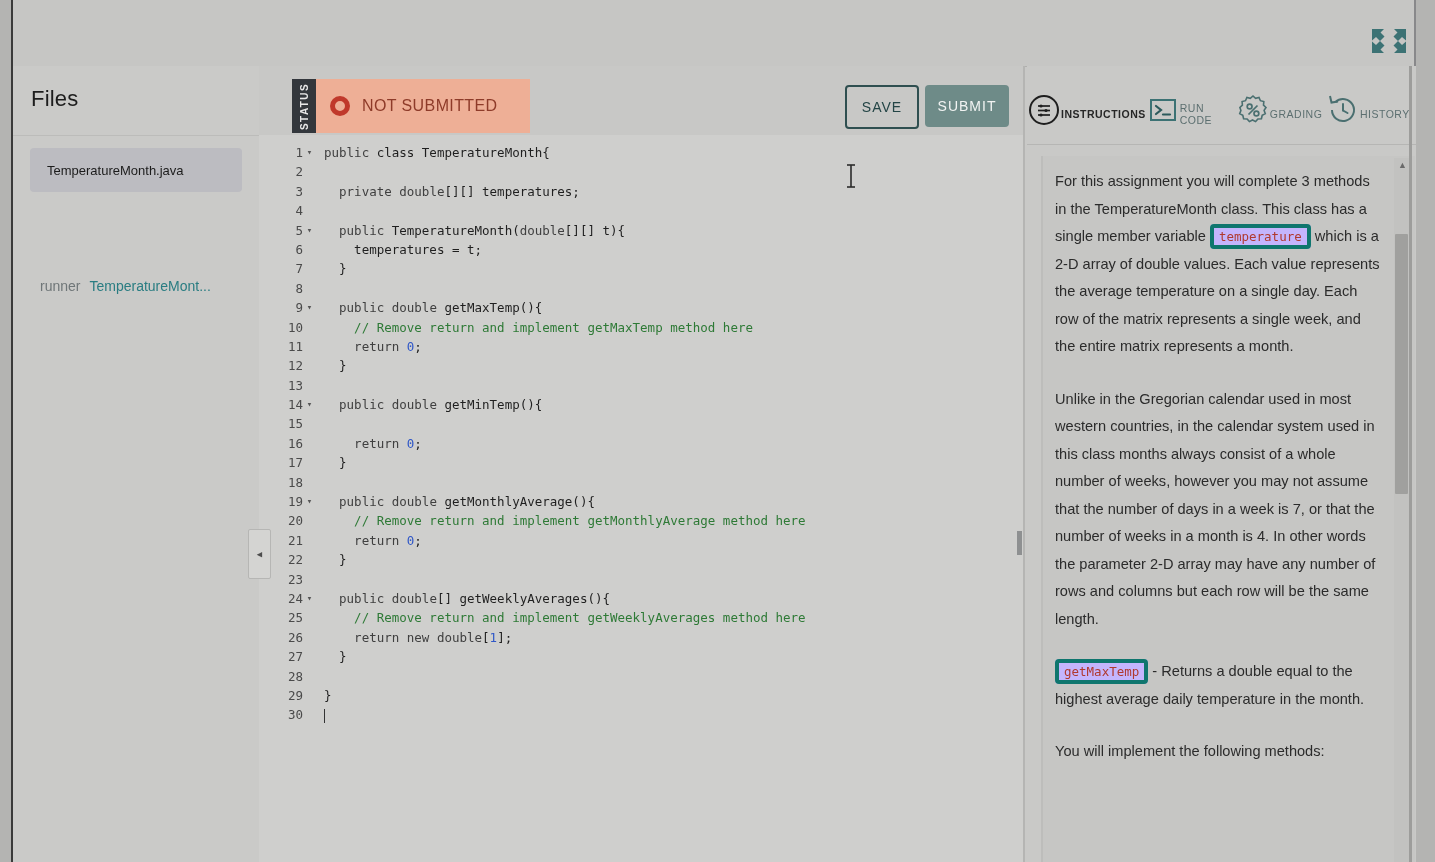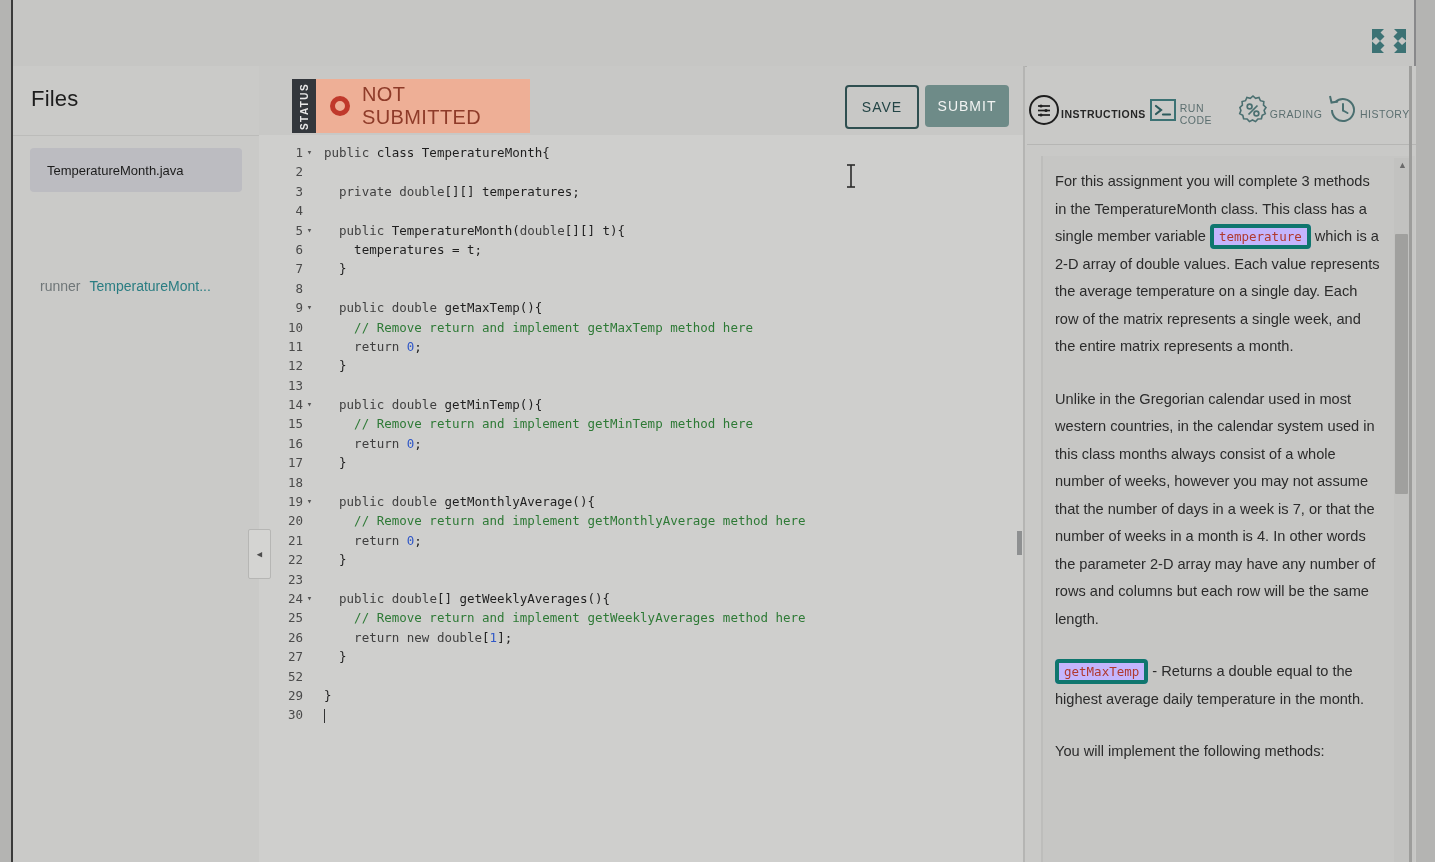--- a/index.html
+++ b/index.html
@@ -90,21 +90,21 @@
     background: #eeaf96;
     display: flex; align-items: center;
   }
   .status-ring {
     margin-left: 14px;
     width: 20px; height: 20px; border-radius: 50%;
     border: 5px solid #c0392b;
     box-sizing: border-box;
   }
   .status-text {
-    margin-left: 12px; font-size: 20px; color: #8e3b29; letter-spacing: .4px;
+    margin-left: 12px; font-size: 16px; color: #8e3b29; letter-spacing: .4px;
   }
   .save-btn {
     position: absolute; left: 586px; top: 19px; width: 70px; height: 40px;
     border: 2px solid #2f4f50; border-radius: 4px;
     background: transparent; color: #244546;
     font-size: 14px; letter-spacing: 1px;
     display: flex; align-items: center; justify-content: center;
     cursor: pointer;
   }
   .submit-btn {
@@ -280,34 +280,34 @@
           <div class="code-line"><span class="ln">5</span><span class="fold">▾</span><span class="code-txt"><span>  </span><span class="kw">public</span><span> TemperatureMonth(</span><span class="kw">double</span><span>[][] t){</span></span></div>
           <div class="code-line"><span class="ln">6</span><span class="fold"></span><span class="code-txt"><span>    temperatures = t;</span></span></div>
           <div class="code-line"><span class="ln">7</span><span class="fold"></span><span class="code-txt"><span>  }</span></span></div>
           <div class="code-line"><span class="ln">8</span><span class="fold"></span><span class="code-txt"></span></div>
           <div class="code-line"><span class="ln">9</span><span class="fold">▾</span><span class="code-txt"><span>  </span><span class="kw">public</span><span> </span><span class="kw">double</span><span> getMaxTemp(){</span></span></div>
           <div class="code-line"><span class="ln">10</span><span class="fold"></span><span class="code-txt"><span>    </span><span class="cmt">// Remove return and implement getMaxTemp method here</span></span></div>
           <div class="code-line"><span class="ln">11</span><span class="fold"></span><span class="code-txt"><span>    </span><span class="kw">return</span><span> </span><span class="num">0</span><span>;</span></span></div>
           <div class="code-line"><span class="ln">12</span><span class="fold"></span><span class="code-txt"><span>  }</span></span></div>
           <div class="code-line"><span class="ln">13</span><span class="fold"></span><span class="code-txt"></span></div>
           <div class="code-line"><span class="ln">14</span><span class="fold">▾</span><span class="code-txt"><span>  </span><span class="kw">public</span><span> </span><span class="kw">double</span><span> getMinTemp(){</span></span></div>
-          <div class="code-line"><span class="ln">15</span><span class="fold"></span><span class="code-txt"><span>    </span><span class="cmt">// Remove return and implement getMinTemp method here</span></span></div>
+          <div class="code-line"><span class="ln">15</span><span class="fold"></span></div>
           <div class="code-line"><span class="ln">16</span><span class="fold"></span><span class="code-txt"><span>    </span><span class="kw">return</span><span> </span><span class="num">0</span><span>;</span></span></div>
           <div class="code-line"><span class="ln">17</span><span class="fold"></span><span class="code-txt"><span>  }</span></span></div>
           <div class="code-line"><span class="ln">18</span><span class="fold"></span><span class="code-txt"></span></div>
           <div class="code-line"><span class="ln">19</span><span class="fold">▾</span><span class="code-txt"><span>  </span><span class="kw">public</span><span> </span><span class="kw">double</span><span> getMonthlyAverage(){</span></span></div>
           <div class="code-line"><span class="ln">20</span><span class="fold"></span><span class="code-txt"><span>    </span><span class="cmt">// Remove return and implement getMonthlyAverage method here</span></span></div>
           <div class="code-line"><span class="ln">21</span><span class="fold"></span><span class="code-txt"><span>    </span><span class="kw">return</span><span> </span><span class="num">0</span><span>;</span></span></div>
           <div class="code-line"><span class="ln">22</span><span class="fold"></span><span class="code-txt"><span>  }</span></span></div>
           <div class="code-line"><span class="ln">23</span><span class="fold"></span><span class="code-txt"></span></div>
           <div class="code-line"><span class="ln">24</span><span class="fold">▾</span><span class="code-txt"><span>  </span><span class="kw">public</span><span> </span><span class="kw">double</span><span>[] getWeeklyAverages(){</span></span></div>
           <div class="code-line"><span class="ln">25</span><span class="fold"></span><span class="code-txt"><span>    </span><span class="cmt">// Remove return and implement getWeeklyAverages method here</span></span></div>
           <div class="code-line"><span class="ln">26</span><span class="fold"></span><span class="code-txt"><span>    </span><span class="kw">return</span><span> </span><span class="kw">new</span><span> </span><span class="kw">double</span><span>[</span><span class="num">1</span><span>];</span></span></div>
           <div class="code-line"><span class="ln">27</span><span class="fold"></span><span class="code-txt"><span>  }</span></span></div>
-          <div class="code-line"><span class="ln">52</span><span class="fold"></span><span class="code-txt"></span></div>
+          <div class="code-line"><span class="ln">28</span><span class="fold"></span><span class="code-txt"></span></div>
           <div class="code-line"><span class="ln">29</span><span class="fold"></span><span class="code-txt"><span>}</span></span></div>
           <div class="code-line"><span class="ln">30</span><span class="fold"></span><span class="code-txt"><span class="code-caret"></span></span></div>
         </div>
     </div>
 
     <div class="editor-right-divider"></div>
     <div class="editor-scroll-mark"></div>
   </div>
 
   <div class="mouse-cursor">

